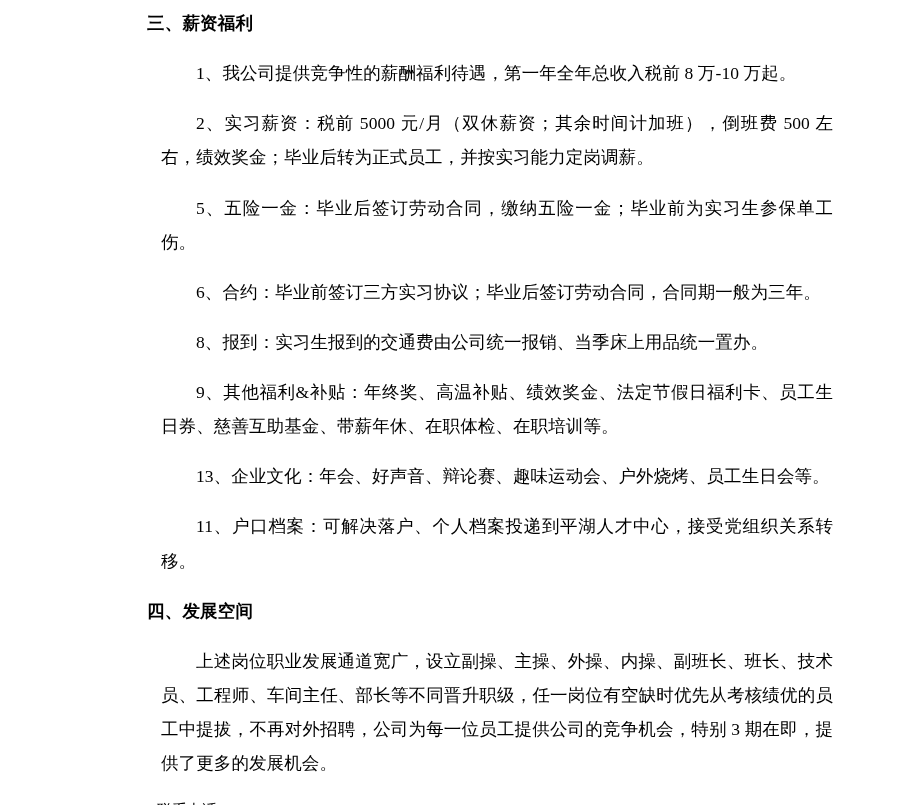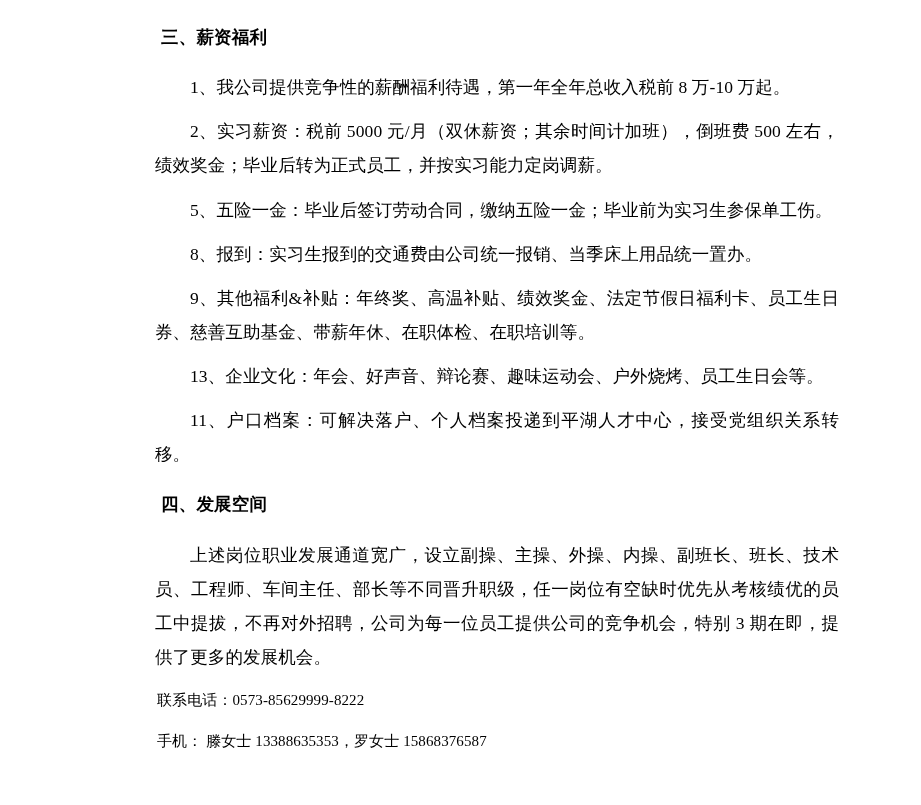--- a/index.html
+++ b/index.html
@@ -17,27 +17,27 @@
   .page {
     box-sizing: border-box;
     width: 921px;
     height: 805px;
     padding: 4px 72px 0 145px;
   }
   .section-heading {
     font-weight: bold;
     font-size: 17.5px;
     line-height: 1.95;
-    margin: 16px;
+    margin: 2px;
     letter-spacing: 0.2px;
   }
   .para {
     font-size: 17.5px;
     line-height: 1.95;
-    margin: 10px;
+    margin: 16px;
     text-align: justify;
     text-justify: inter-ideograph;
     letter-spacing: 0.1px;
   }
   .indent2 {
     text-indent: 2em;
   }
   .contact-line {
     font-size: 15px;
     line-height: 1.95;
@@ -52,20 +52,21 @@
 </head>
 <body>
 
 <div class="page">
 
   <h2 class="section-heading">三、薪资福利</h2>
 
   <p class="para indent2">1、我公司提供竞争性的薪酬福利待遇，第一年全年总收入税前 8 万-10 万起。</p>
   <p class="para indent2">2、实习薪资：税前 5000 元/月（双休薪资；其余时间计加班），倒班费 500 左右，绩效奖金；毕业后转为正式员工，并按实习能力定岗调薪。</p>
   <p class="para indent2">5、五险一金：毕业后签订劳动合同，缴纳五险一金；毕业前为实习生参保单工伤。</p>
+  <p class="para indent2">6、合约：毕业前签订三方实习协议；毕业后签订劳动合同，合同期一般为三年。</p>
   <p class="para indent2">8、报到：实习生报到的交通费由公司统一报销、当季床上用品统一置办。</p>
   <p class="para indent2">9、其他福利&amp;补贴：年终奖、高温补贴、绩效奖金、法定节假日福利卡、员工生日券、慈善互助基金、带薪年休、在职体检、在职培训等。</p>
   <p class="para indent2">13、企业文化：年会、好声音、辩论赛、趣味运动会、户外烧烤、员工生日会等。</p>
   <p class="para indent2">11、户口档案：可解决落户、个人档案投递到平湖人才中心，接受党组织关系转移。</p>
 
   <h2 class="section-heading">四、发展空间</h2>
 
   <p class="para indent2">上述岗位职业发展通道宽广，设立副操、主操、外操、内操、副班长、班长、技术员、工程师、车间主任、部长等不同晋升职级，任一岗位有空缺时优先从考核绩优的员工中提拔，不再对外招聘，公司为每一位员工提供公司的竞争机会，特别 3 期在即，提供了更多的发展机会。</p>
 
 

